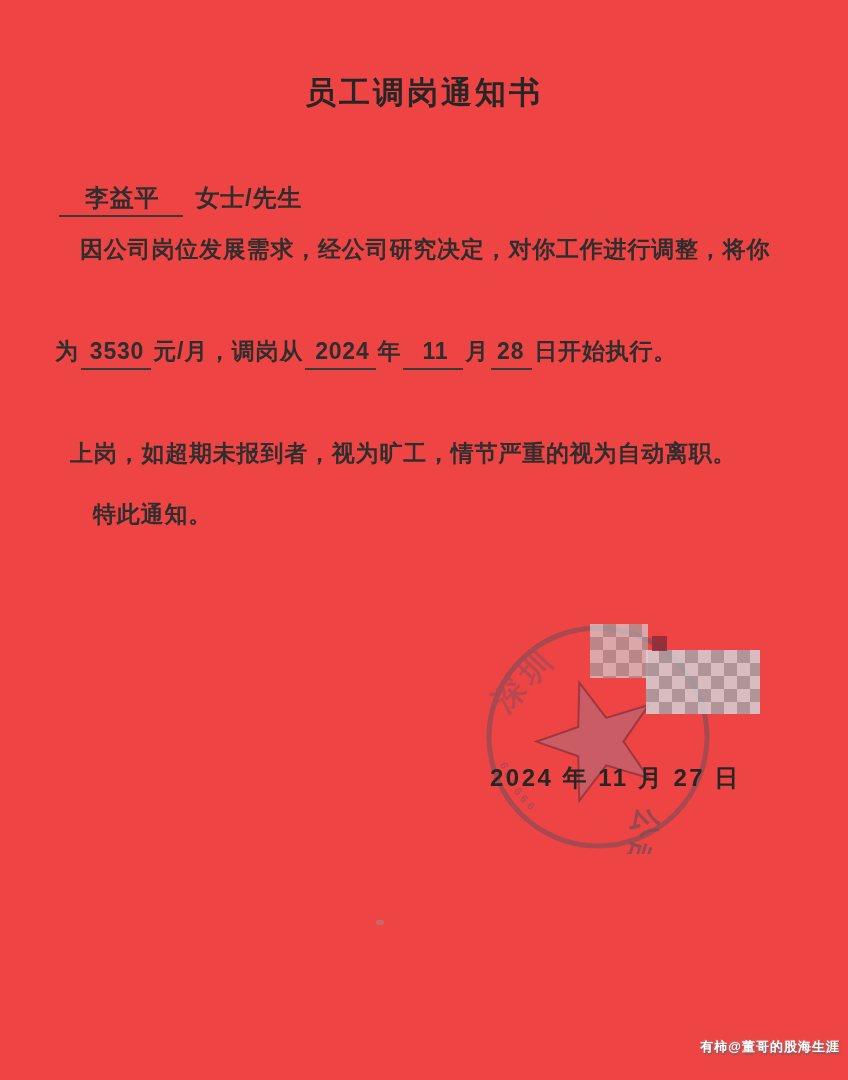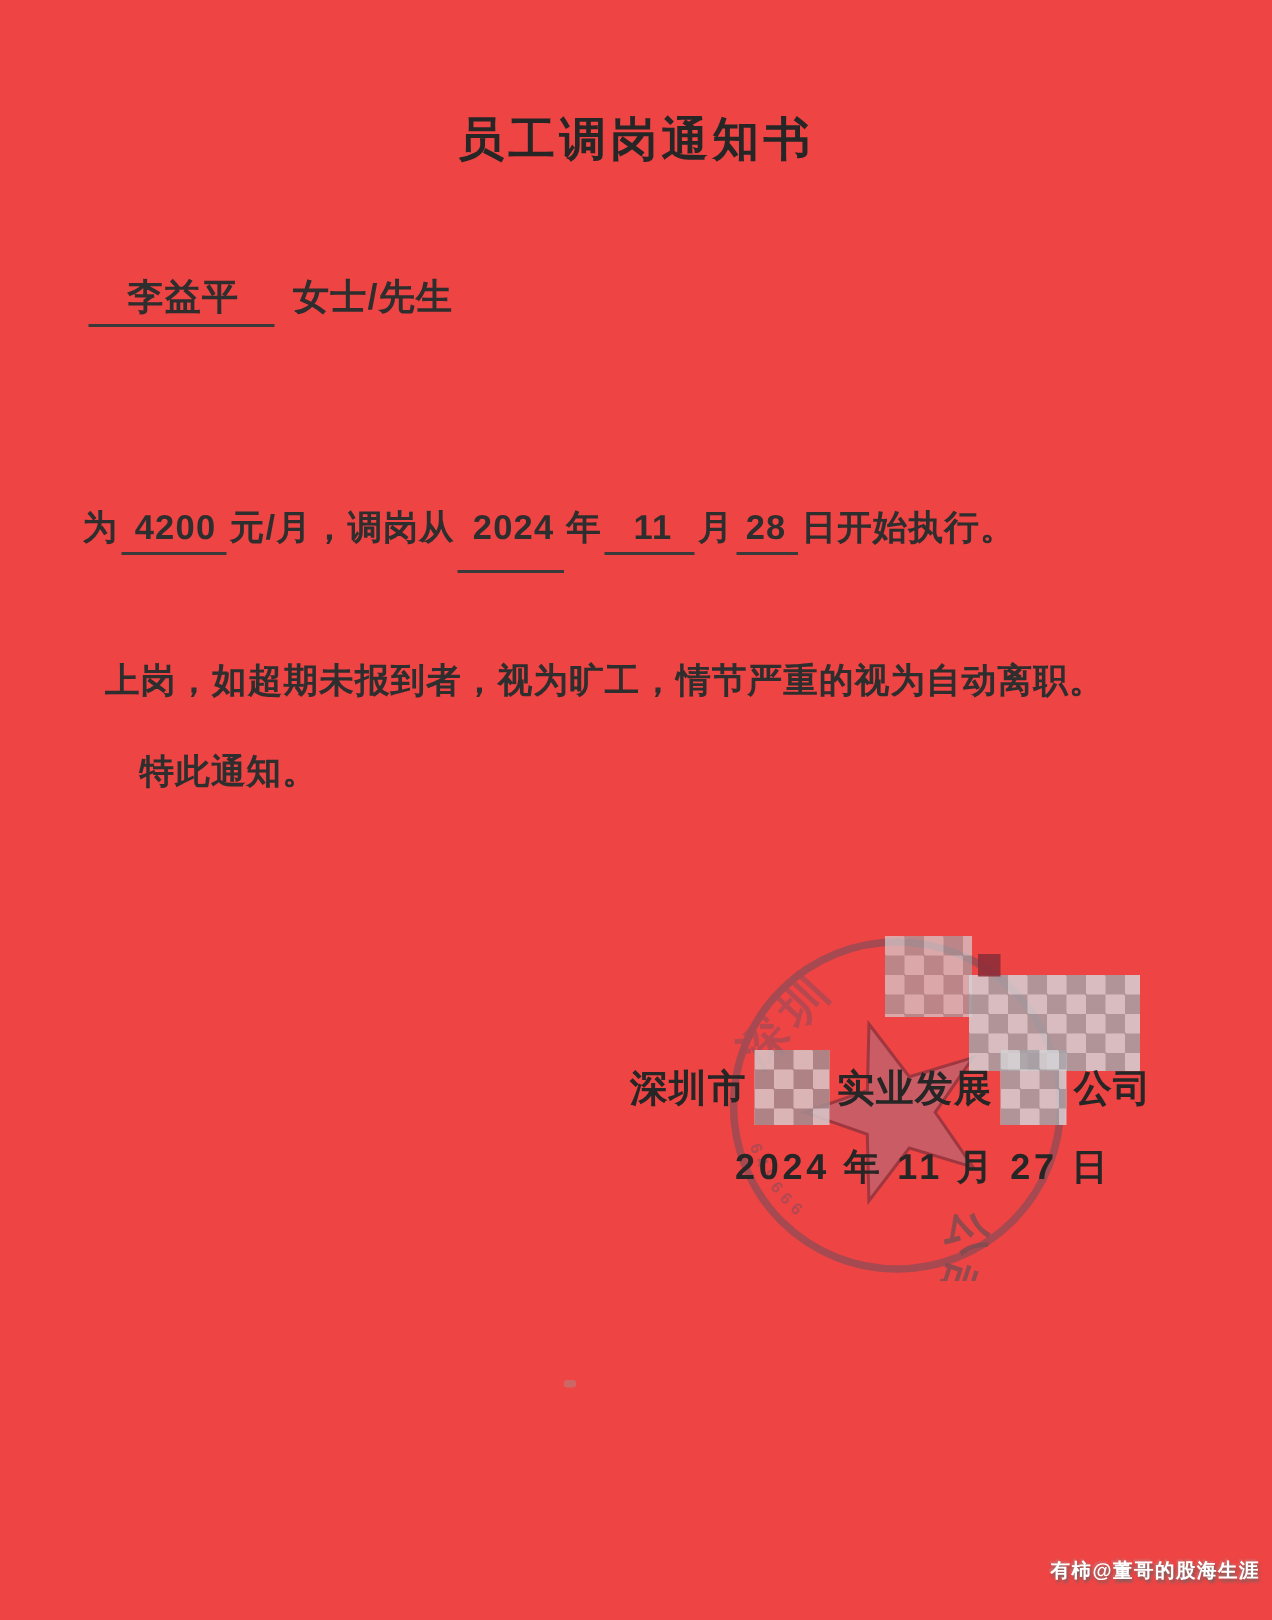--- a/index.html
+++ b/index.html
@@ -23,21 +23,21 @@
   }
   .recipient { top:182px; left:57px; font-size:24px; }
   .recipient .u { padding:0 24px 2px 26px; }
   .salutation { margin-left:10px; }
   .p1 { top:234px; left:80px; }
   .p2 { top:285px; left:55px; }
   .p2 .u-old { padding:0 5px 2px 6px; }
   .p2 .u-new { padding:0 12px 2px 10px; }
   .p3 { top:336px; left:55px; }
   .p3 .u-salary { padding:0 7px 2px 9px; }
-  .p3 .u-year   { padding:0 6px 14px 10px; }
+  .p3 .u-year   { padding:0 6px 2px 10px; }
   .p3 .u-month  { padding:0 15px 2px 19px; }
   .p3 .u-day    { padding:0 8px 2px 6px; }
   .p4 { top:387px; left:93px; }
   .p4 .u-days { padding:0 30px 2px 32px; }
   .p5 { top:438px; left:70px; }
   .p6 { top:499px; left:93px; }
 
   
   .seal { position:absolute; left:480px; top:622px; width:236px; height:232px; }
 
@@ -91,24 +91,25 @@
 <body>
 
 <div class="page">
 
   <div class="title">员工调岗通知书</div>
 
   <div class="line recipient">
     <span class="u">李益平</span><span class="salutation">女士/先生</span>
   </div>
 
+  <div class="line p1">因公司岗位发展需求，经公司研究决定，对你工作进行调整，将你</div>
 
 
   <div class="line p3">
-    <span>为</span><span class="u u-salary">4200</span><span>元/月，调岗从</span><span class="u u-year">2024</span><span>年</span><span class="u u-month">11</span><span>月</span><span class="u u-day">28</span><span>日开始执行。</span>
+    <span>为</span><span class="u u-salary">3530</span><span>元/月，调岗从</span><span class="u u-year">2024</span><span>年</span><span class="u u-month">11</span><span>月</span><span class="u u-day">28</span><span>日开始执行。</span>
   </div>
 
 
   <div class="line p5">上岗，如超期未报到者，视为旷工，情节严重的视为自动离职。</div>
 
   <div class="line p6">特此通知。</div>
 
   <svg class="seal" viewBox="0 0 236 232" xmlns="http://www.w3.org/2000/svg">
     <circle cx="118" cy="115" r="109" fill="none" stroke="#9c4a52" stroke-width="5" opacity="0.88"></circle>
     <polygon points="116,50 130.7,91.8 175,92.8 139.8,119.7 152.5,162.2 116,137 79.5,162.2 92.2,119.7 57,92.8 101.3,91.8" transform="rotate(-18 116 112) translate(0,8)" fill="#c2626e" stroke="#8a343e" stroke-width="2" opacity="0.8"></polygon>
@@ -117,27 +118,20 @@
     <path id="serialArc" d="M 20 142 A 98 98 0 0 0 82 206" fill="none"></path>
     <text font-size="11" font-weight="700" fill="#a64a54" letter-spacing="4" opacity="0.85">
       <textPath href="#serialArc">649666</textPath>
     </text>
   </svg>
 
   <div class="mosaic" style="left:590px; top:624px; width:58px; height:54px; opacity:.7;"></div>
   <div class="mosaic" style="left:646px; top:650px; width:114px; height:64px;"></div>
   <div class="censor-red" style="left:652px; top:636px; width:15px; height:15px;"></div>
 
-  <div class="company-row">
-    <span>深圳市</span>
-    <span class="mosaic mosaic-inline mosaic-tint" style="width:50px; height:50px;"></span>
-    <span>实业发展</span>
-    <span class="mosaic mosaic-inline" style="width:44px; height:50px;"></span>
-    <span>公司</span>
-  </div>
 
   <div class="sig-date">2024 年 11 月 27 日</div>
 
   <div class="speck"></div>
 
   <div class="watermark">有柿@董哥的股海生涯</div>
 
 </div>
 
 </body></html>

